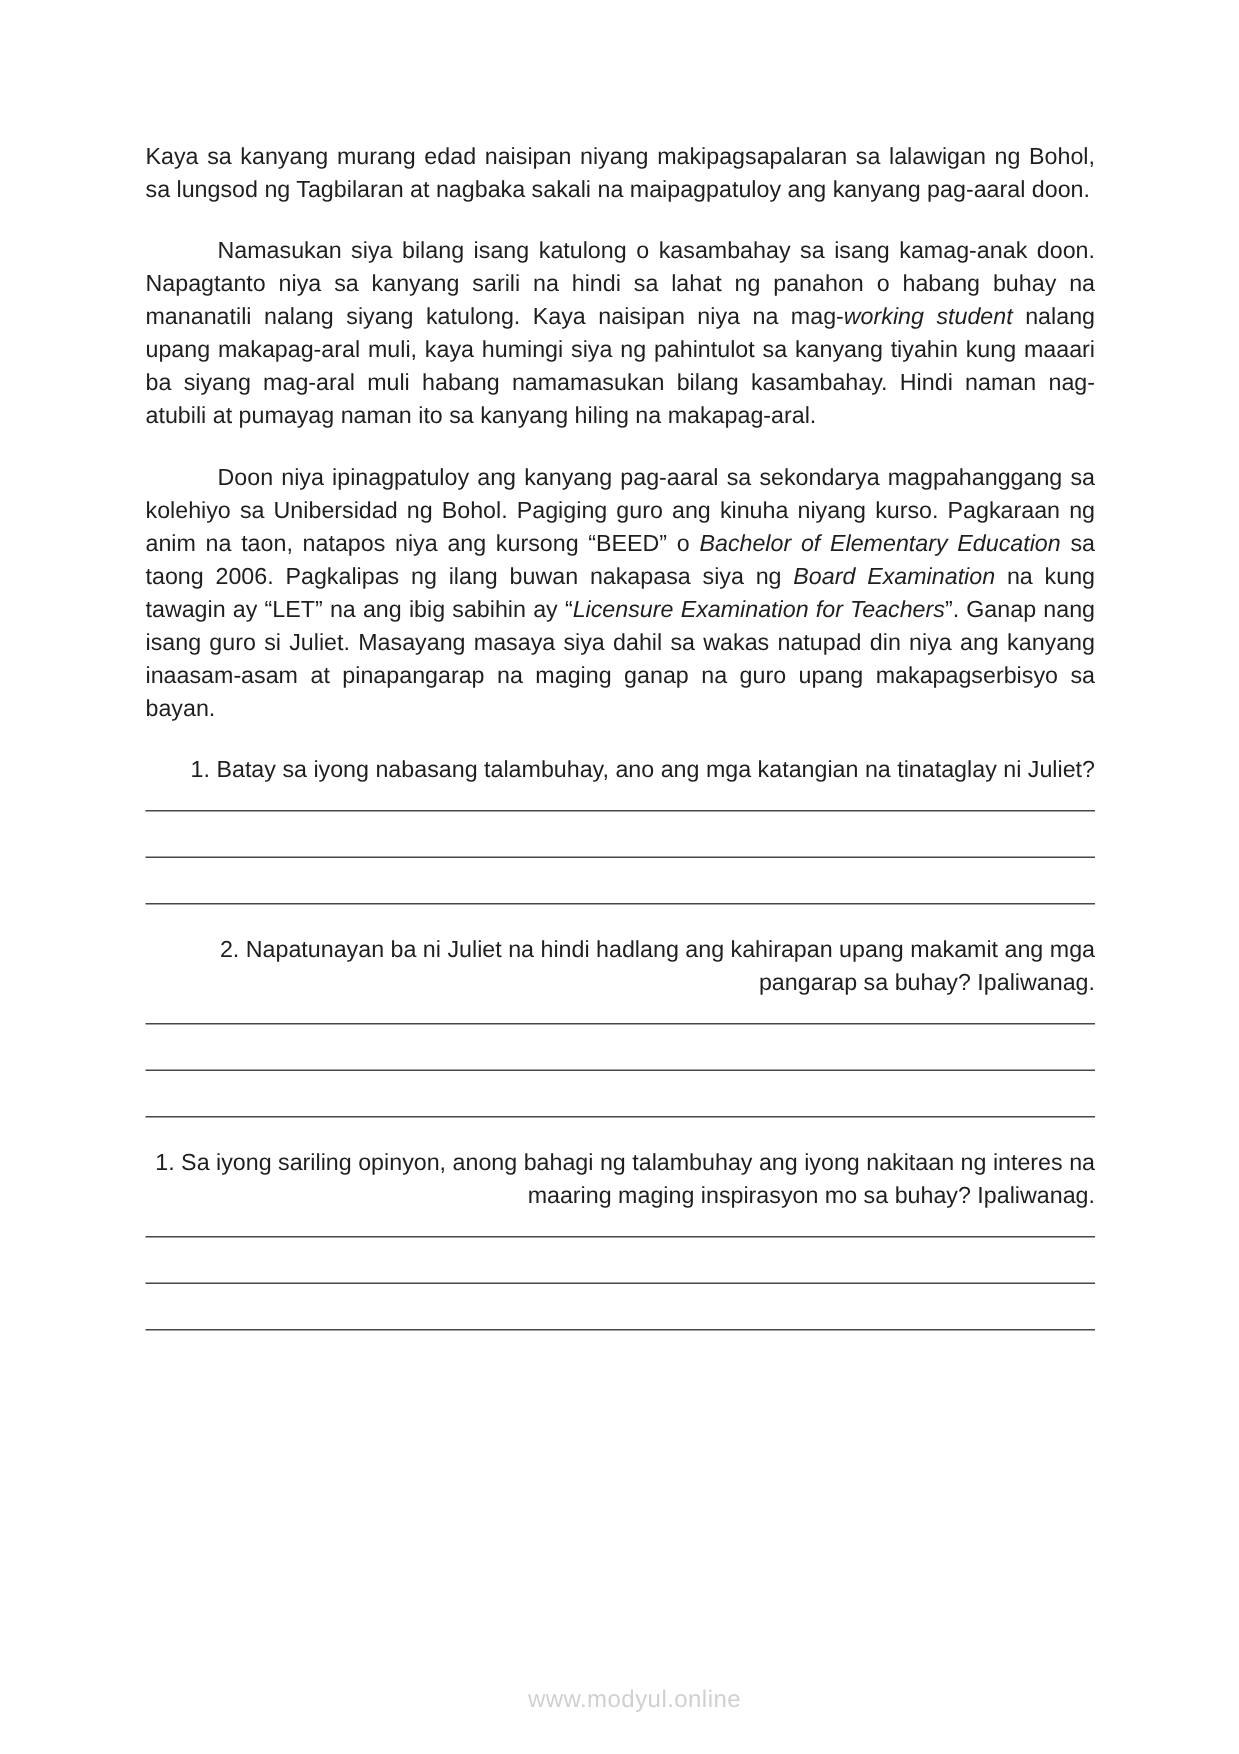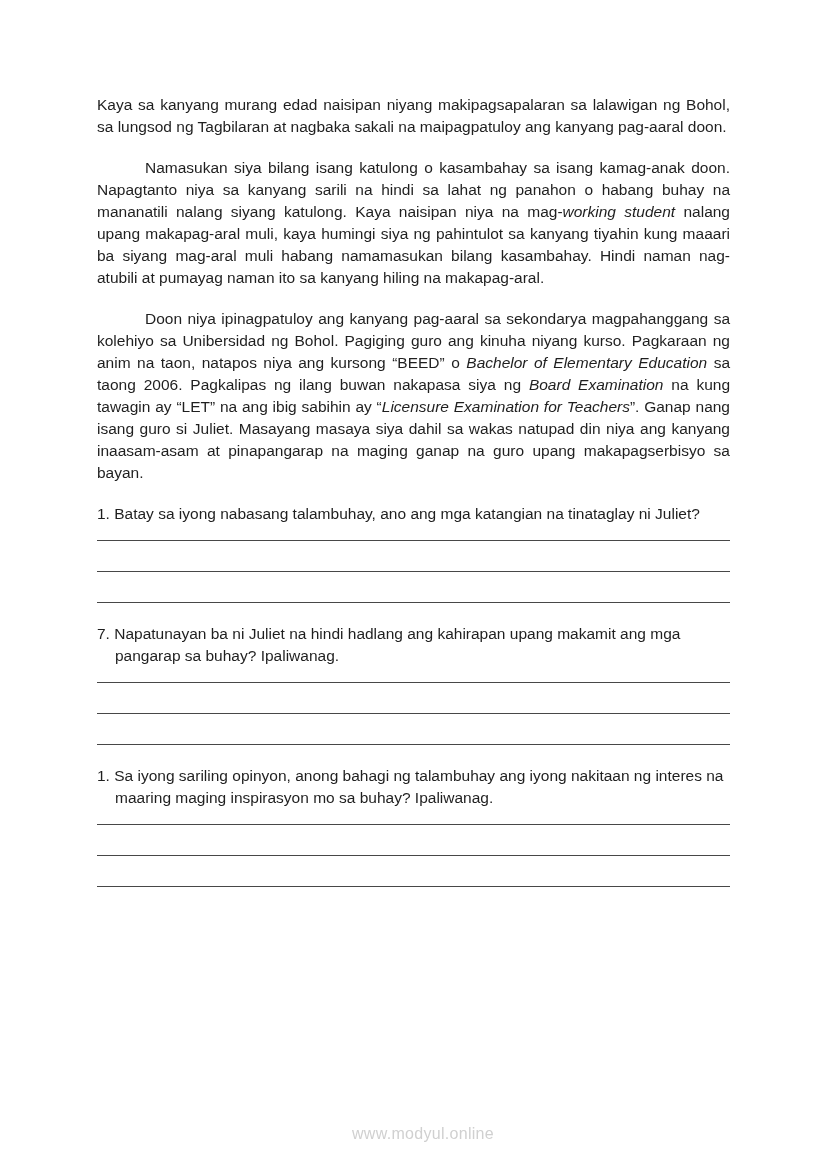--- a/index.html
+++ b/index.html
@@ -31,21 +31,21 @@
   .questions-heading {
     margin: 16px 0 7px 0;
   }
   .question-block {
     margin: 0 0 20px 0;
   }
   .question-text {
     margin: 0 0 -15px 0;
     padding-left: 18px;
     text-indent: -18px;
-    text-align: left;
+    text-align: right;
   }
   .answer-line {
     height: 30px;
     border-bottom: 1.5px solid var(--line, #474747);
   }
   .footer {
     position: absolute;
     left: 0;
     right: 0;
     bottom: 26px;
@@ -67,21 +67,21 @@
       <p class="para indent"><span>Doon niya ipinagpatuloy ang kanyang pag-aaral sa sekondarya magpahanggang sa kolehiyo sa Unibersidad ng Bohol. Pagiging guro ang kinuha niyang kurso. Pagkaraan ng anim na taon, natapos niya ang kursong “BEED” o </span><i>Bachelor of Elementary Education</i><span> sa taong 2006. Pagkalipas ng ilang buwan nakapasa siya ng </span><i>Board Examination</i><span> na kung tawagin ay “LET” na ang ibig sabihin ay “</span><i>Licensure Examination for Teachers</i><span>”. Ganap nang isang guro si Juliet. Masayang masaya siya dahil sa wakas natupad din niya ang kanyang inaasam-asam at pinapangarap na maging ganap na guro upang makapagserbisyo sa bayan.</span></p>
     </section>
   <section id="questions">
       <div class="question-block">
         <p class="question-text">1. Batay sa iyong nabasang talambuhay, ano ang mga katangian na tinataglay ni Juliet?</p>
         <div class="answer-line"></div>
         <div class="answer-line"></div>
         <div class="answer-line"></div>
       </div>
       <div class="question-block">
-        <p class="question-text">7. Napatunayan ba ni Juliet na hindi hadlang ang kahirapan upang makamit ang mga pangarap sa buhay? Ipaliwanag.</p>
+        <p class="question-text">2. Napatunayan ba ni Juliet na hindi hadlang ang kahirapan upang makamit ang mga pangarap sa buhay? Ipaliwanag.</p>
         <div class="answer-line"></div>
         <div class="answer-line"></div>
         <div class="answer-line"></div>
       </div>
       <div class="question-block">
         <p class="question-text">1. Sa iyong sariling opinyon, anong bahagi ng talambuhay ang iyong nakitaan ng interes na maaring maging inspirasyon mo sa buhay? Ipaliwanag.</p>
         <div class="answer-line"></div>
         <div class="answer-line"></div>
         <div class="answer-line"></div>
       </div>

